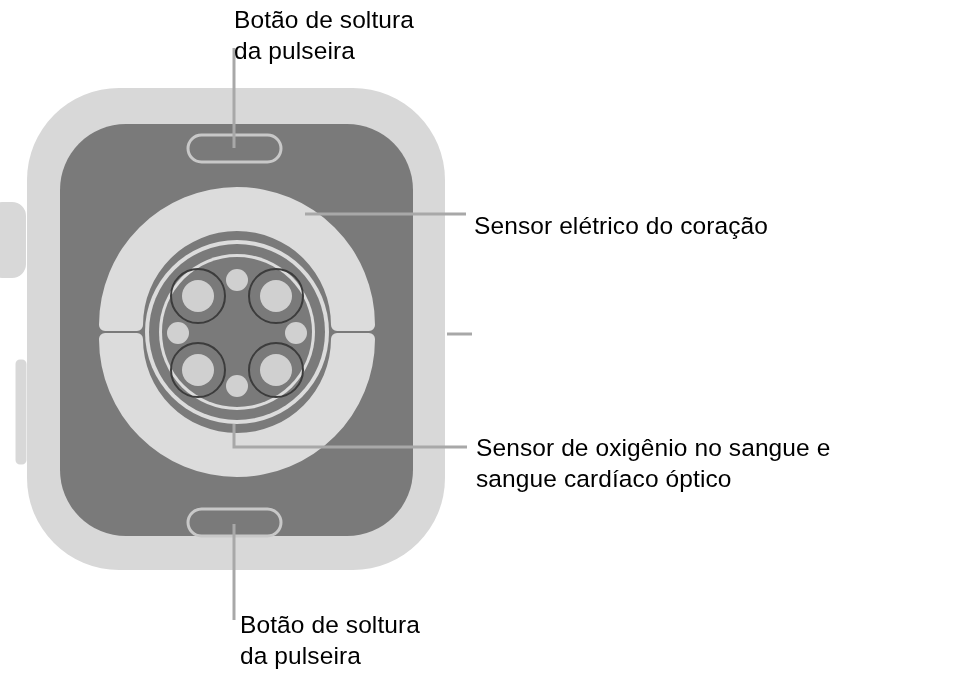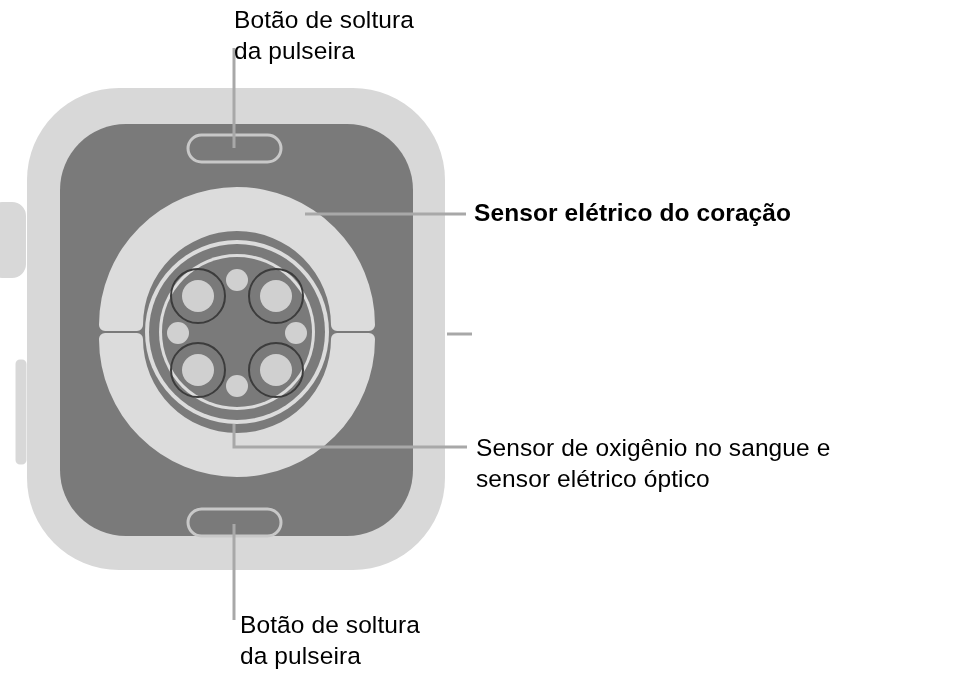--- a/index.html
+++ b/index.html
@@ -15,21 +15,21 @@
 
   .callout {
     position:absolute;
     font-size:24.5px;
     line-height:31px;
     color:#000000;
     letter-spacing:0.1px;
     white-space:pre-line;
   }
   #label-band-top    { left:234px; top:4px;   }
-  #label-heart       { left:474px; top:197px;font-weight:bold; }
+  #label-heart       { left:474px; top:210px; }
   #label-speaker     { left:478px; top:320px; }
   #label-oxygen      { left:476px; top:432px; }
   #label-band-bottom { left:240px; top:609px; }
 </style>
 </head>
 <body>
 
 <div id="stage">
 
   <svg class="art" viewBox="0 0 958 681">
@@ -110,18 +110,18 @@
     <line x1="234" y1="524" x2="234" y2="620" stroke="#a8a8a8" stroke-width="3"></line>
   </svg>
 
   <div class="callout" id="label-band-top">Botão de soltura
 da pulseira</div>
 
   <div class="callout" id="label-heart">Sensor elétrico do coração</div>
 
 
   <div class="callout" id="label-oxygen">Sensor de oxigênio no sangue e
-sensor elétrico óptico</div>
+sangue cardíaco óptico</div>
 
   <div class="callout" id="label-band-bottom">Botão de soltura
 da pulseira</div>
 
 </div>
 
 </body></html>

